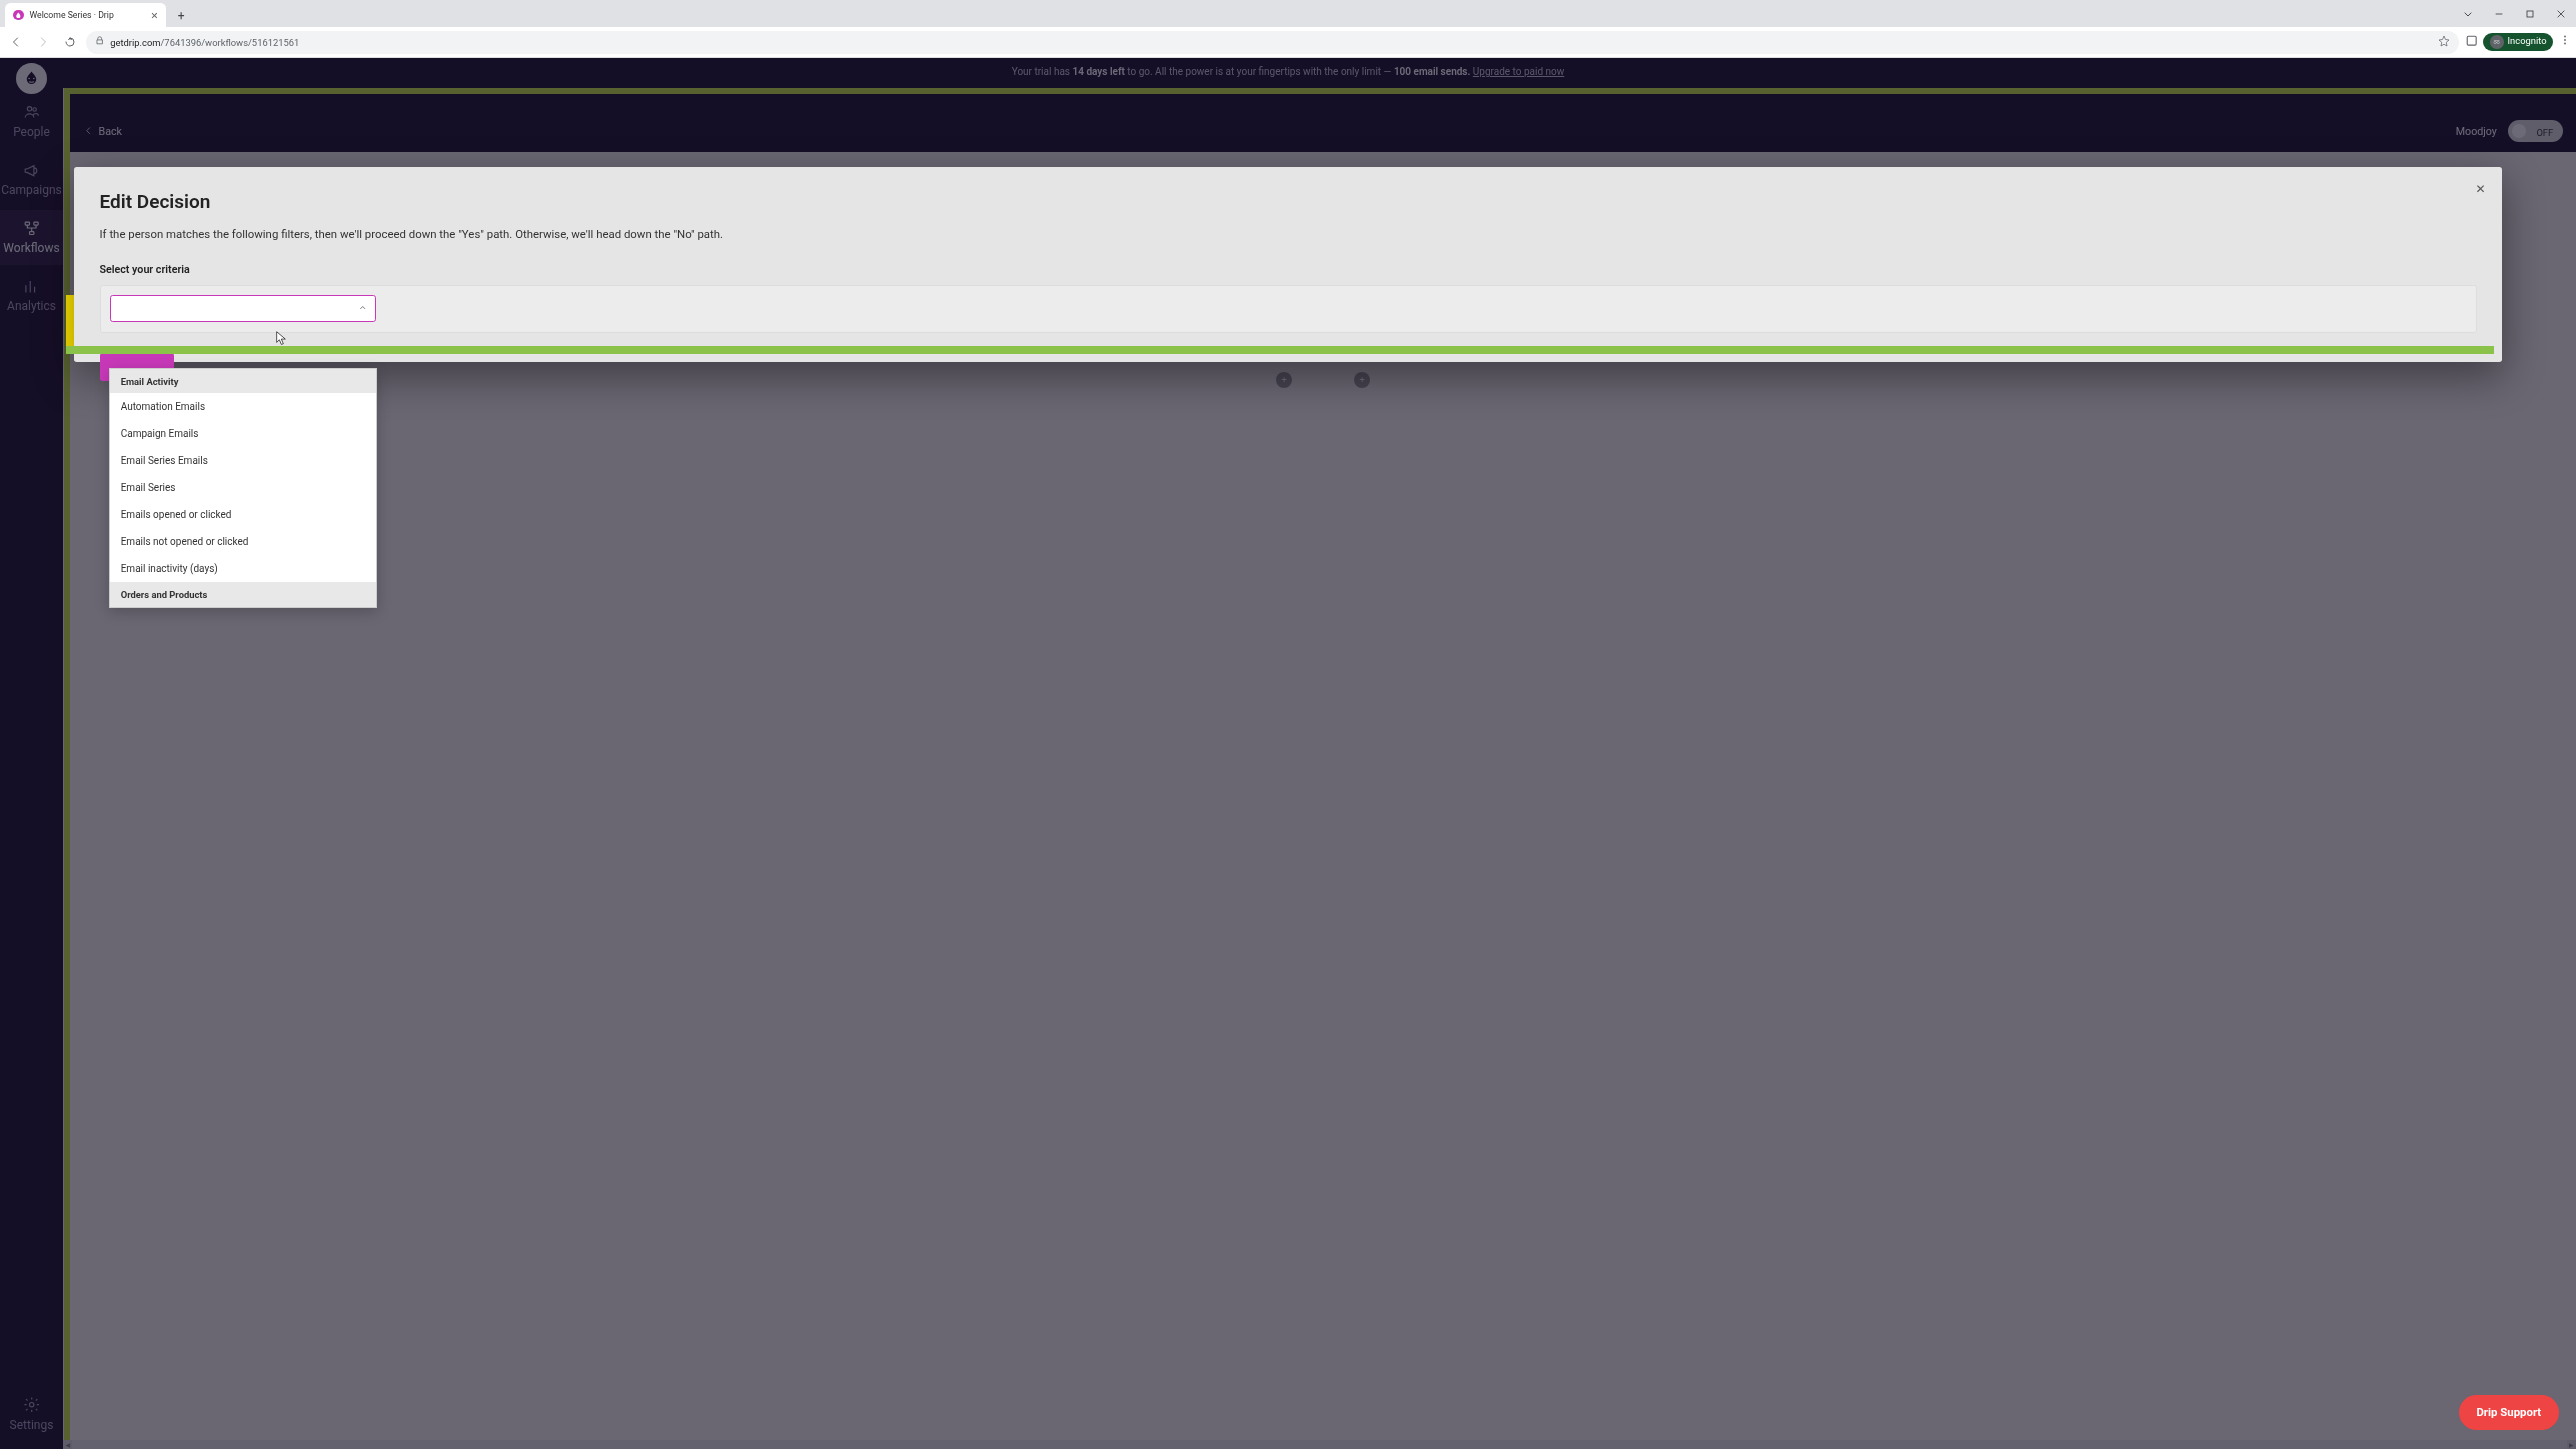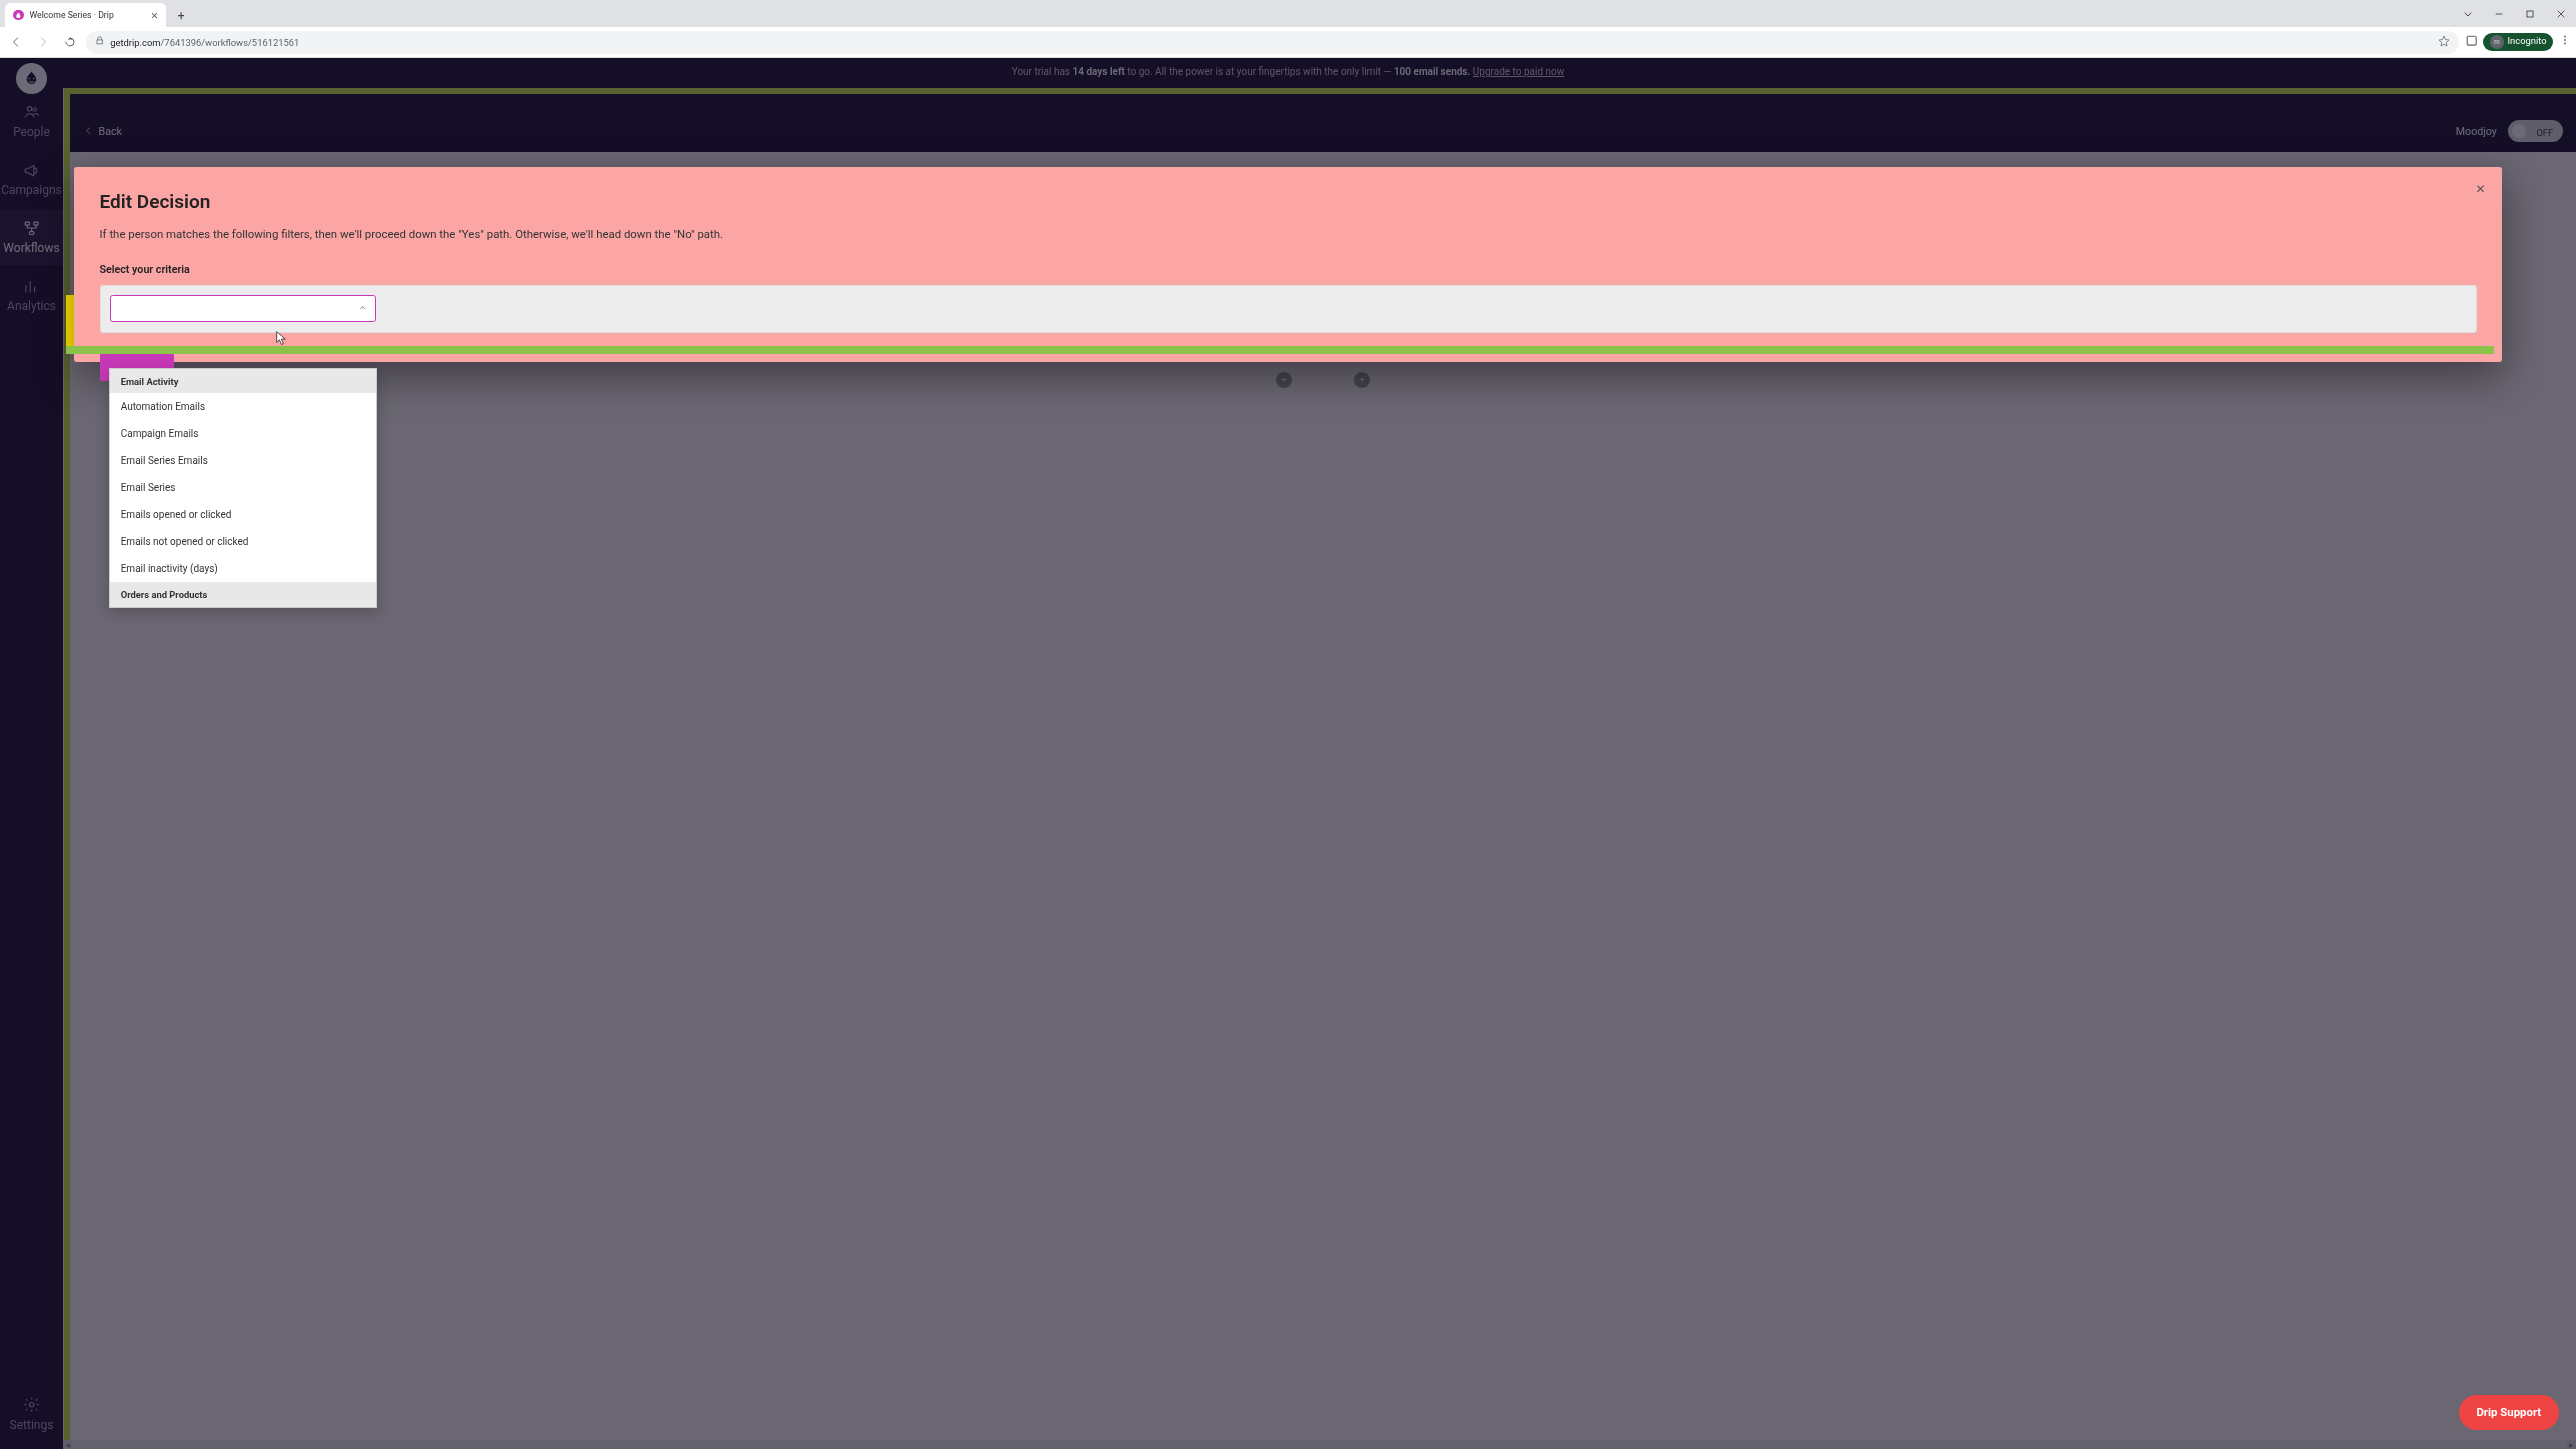--- a/index.html
+++ b/index.html
@@ -57,21 +57,21 @@
 .yes-no-row { position:absolute; top: 174px; left: 50%; transform: translateX(-50%); display:flex; gap: 34px; font-size: 12px; color:#333; }
 .plus-node { width: 16px; height:16px; border-radius:50%; background:#999; color:#fff; display:flex; align-items:center; justify-content:center; font-size:9.4px; }
 .plus-row { position:absolute; top: 220px; left: 50%; transform: translateX(-50%); display:flex; gap: 62px; }
 .connector { position:absolute; top: 127px; left: 50%; width: 1.3px; height: 27px; background:#bbb; transform: translateX(-50%);}
 .connector2 { position:absolute; top: 156px; left: calc(50% - 40px); width: 81px; height: 40px; border: 1.3px solid #bbb; border-bottom:none; border-radius: 27px 27px 0 0;}
 
 
 .dim { position:absolute; inset:0; background: rgba(20,14,35,0.62); }
 
 
-.modal { position: absolute; left: 74px; top: 109px; right: 74px; background: #fca5a5; border-radius: 2.7px; box-shadow: 0 13.4px 40px rgba(0,0,0,0.4); padding: 23px 25.5px 29.5px 25.5px; }
+.modal { position: absolute; left: 74px; top: 109px; right: 74px; background: #e5e5e5; border-radius: 2.7px; box-shadow: 0 13.4px 40px rgba(0,0,0,0.4); padding: 23px 25.5px 29.5px 25.5px; }
 .modal-frame-accent { position:absolute; left: 66px; right: 82px; top: 288px; height: 8px; background: #8bc34a; }
 .modal-frame-accent-left { position:absolute; left: 66px; top: 237px; width: 8px; height: 59px; background: #ffe600; }
 .modal-title { font-size: 19px; font-weight: 600; color: #222; margin-bottom: 13.4px; }
 .modal-close { position: absolute; top: 12px; right: 12px; width: 19px; height: 19px; display:flex; align-items:center; justify-content:center; color:#555; font-size:12px; }
 .modal-desc { font-size: 11.4px; color: #333; line-height: 1.5; margin-bottom: 19px; }
 .criteria-label { font-size: 10.7px; font-weight: 600; color: #222; margin-bottom: 9.4px; }
 .criteria-box { background: #ececec; border: 0.7px solid #ddd; border-radius: 2.7px; padding: 9.4px; }
 .select-trigger { width: 266px; height: 27px; background: #fff; border: 1px solid #c738b8; border-radius: 2.7px; display:flex; align-items:center; padding: 0 8px; position: relative; }
 .select-chevron { margin-left: auto; color: #555; }
 .done-btn-stub { position:absolute; left: 25.5px; bottom: -19px; width: 74px; height: 28px; background:#c738b8; border-radius:2.7px; }

